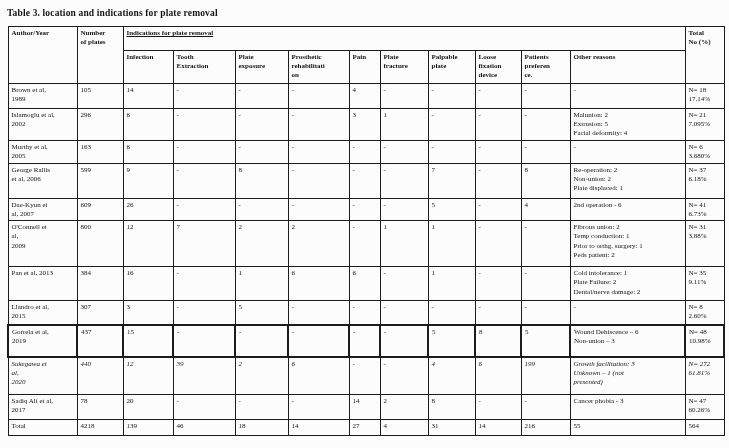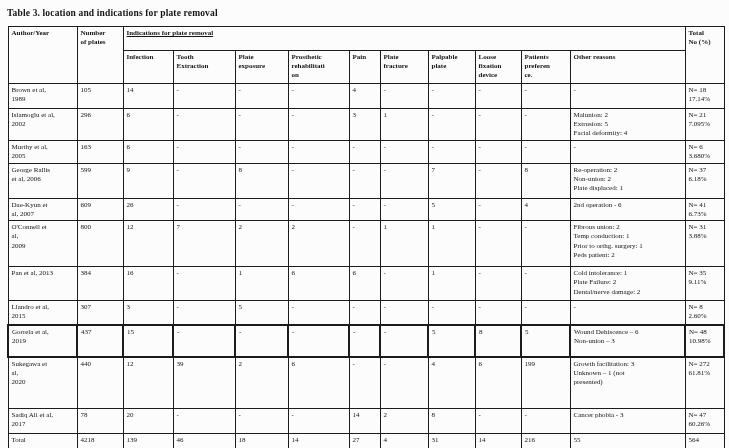--- a/index.html
+++ b/index.html
@@ -259,21 +259,21 @@
           <td>-</td>
           <td>-</td>
           <td>5</td>
           <td>8</td>
           <td>5</td>
           <td>Wound Dehiscence – 6
 Non-union – 3</td>
           <td>N= 48
 10.98%</td>
         </tr>
-        <tr style="height: 52px;">
+        <tr style="height: 38px; font-style: italic;">
           <td>Sukegawa et
 al,
 2020</td>
           <td>440</td>
           <td>12</td>
           <td>39</td>
           <td>2</td>
           <td>6</td>
           <td>-</td>
           <td>-</td>

